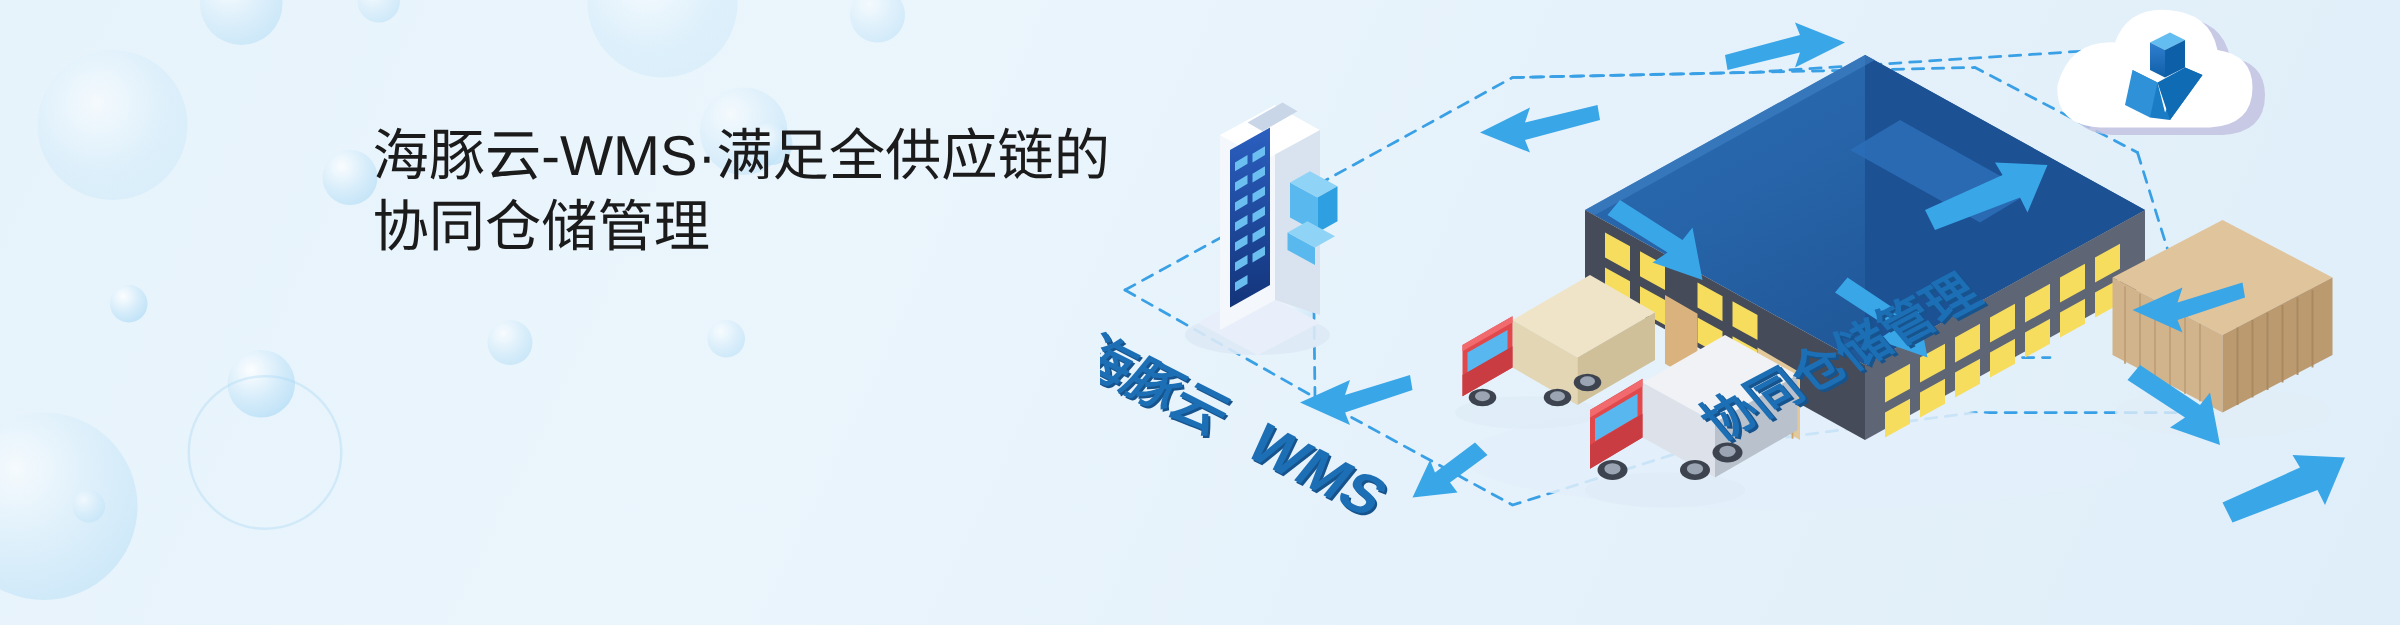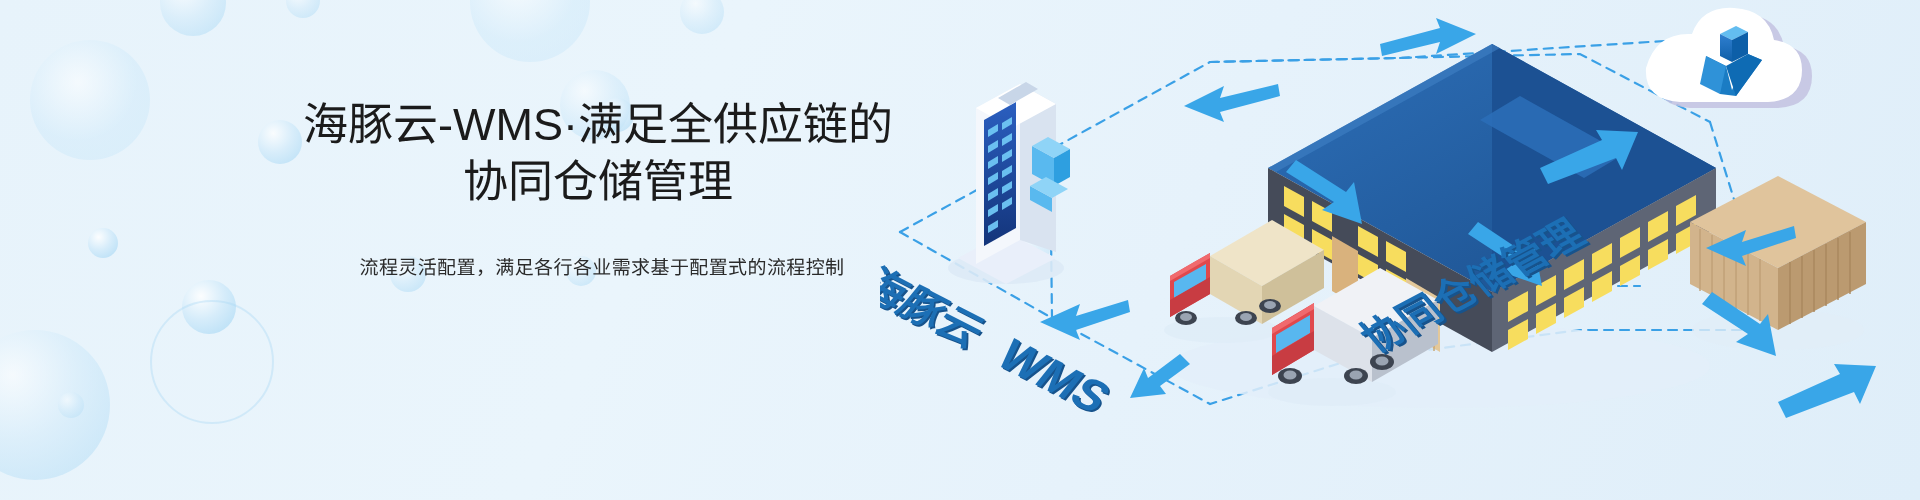--- a/index.html
+++ b/index.html
@@ -22,21 +22,21 @@
     background:transparent;
     border:2px solid rgba(168,216,244,.55);
     opacity:.7;
   }
   .bokeh.faint{
     background:radial-gradient(circle at 40% 35%, rgba(255,255,255,.9) 0%, rgba(205,233,250,.75) 55%, rgba(176,220,246,.45) 100%);
     opacity:.6;
   }
   
   .text-block{
-    position:absolute;left:298px;top:96px;width:600px;z-index:6;text-align:center;
+    position:absolute;left:298px;top:96px;width:600px;z-index:6;
   }
   .headline{
     margin:0;
     font-size:45px;
     line-height:57px;
     font-weight:400;
     color:#1b1b1b;
     letter-spacing:0px;
     white-space:pre-line;
   }
@@ -74,21 +74,20 @@
   <div class="bokeh solid" style="left:600px;top:98px;width:34px;height:34px;opacity:.7;"></div>
   <div class="bokeh solid" style="left:390px;top:256px;width:36px;height:36px;opacity:.65;"></div>
   <div class="bokeh solid" style="left:566px;top:256px;width:30px;height:30px;opacity:.6;"></div>
   <div class="bokeh solid" style="left:680px;top:-10px;width:44px;height:44px;opacity:.5;"></div>
   <div class="bokeh solid" style="left:58px;top:392px;width:26px;height:26px;opacity:.5;"></div>
   <div class="bokeh solid" style="left:1010px;top:228px;width:40px;height:40px;opacity:.45;"></div>
 
   <div class="text-block">
     <h1 class="headline">海豚云-WMS·满足全供应链的
 协同仓储管理</h1>
-    <p class="subtitle">流程灵活配置，满足各行各业需求基于配置式的流程控制</p>
   </div>
 
   <div class="illustration">
     <svg viewBox="0 0 1040 500" xmlns="http://www.w3.org/2000/svg">
       <defs>
         <linearGradient id="roofGrad" x1="0" y1="0" x2="1" y2="1">
           <stop offset="0%" stop-color="#2d6fb8"></stop>
           <stop offset="100%" stop-color="#1b4f8c"></stop>
         </linearGradient>
         <linearGradient id="srvGrad" x1="0" y1="0" x2="0" y2="1">

